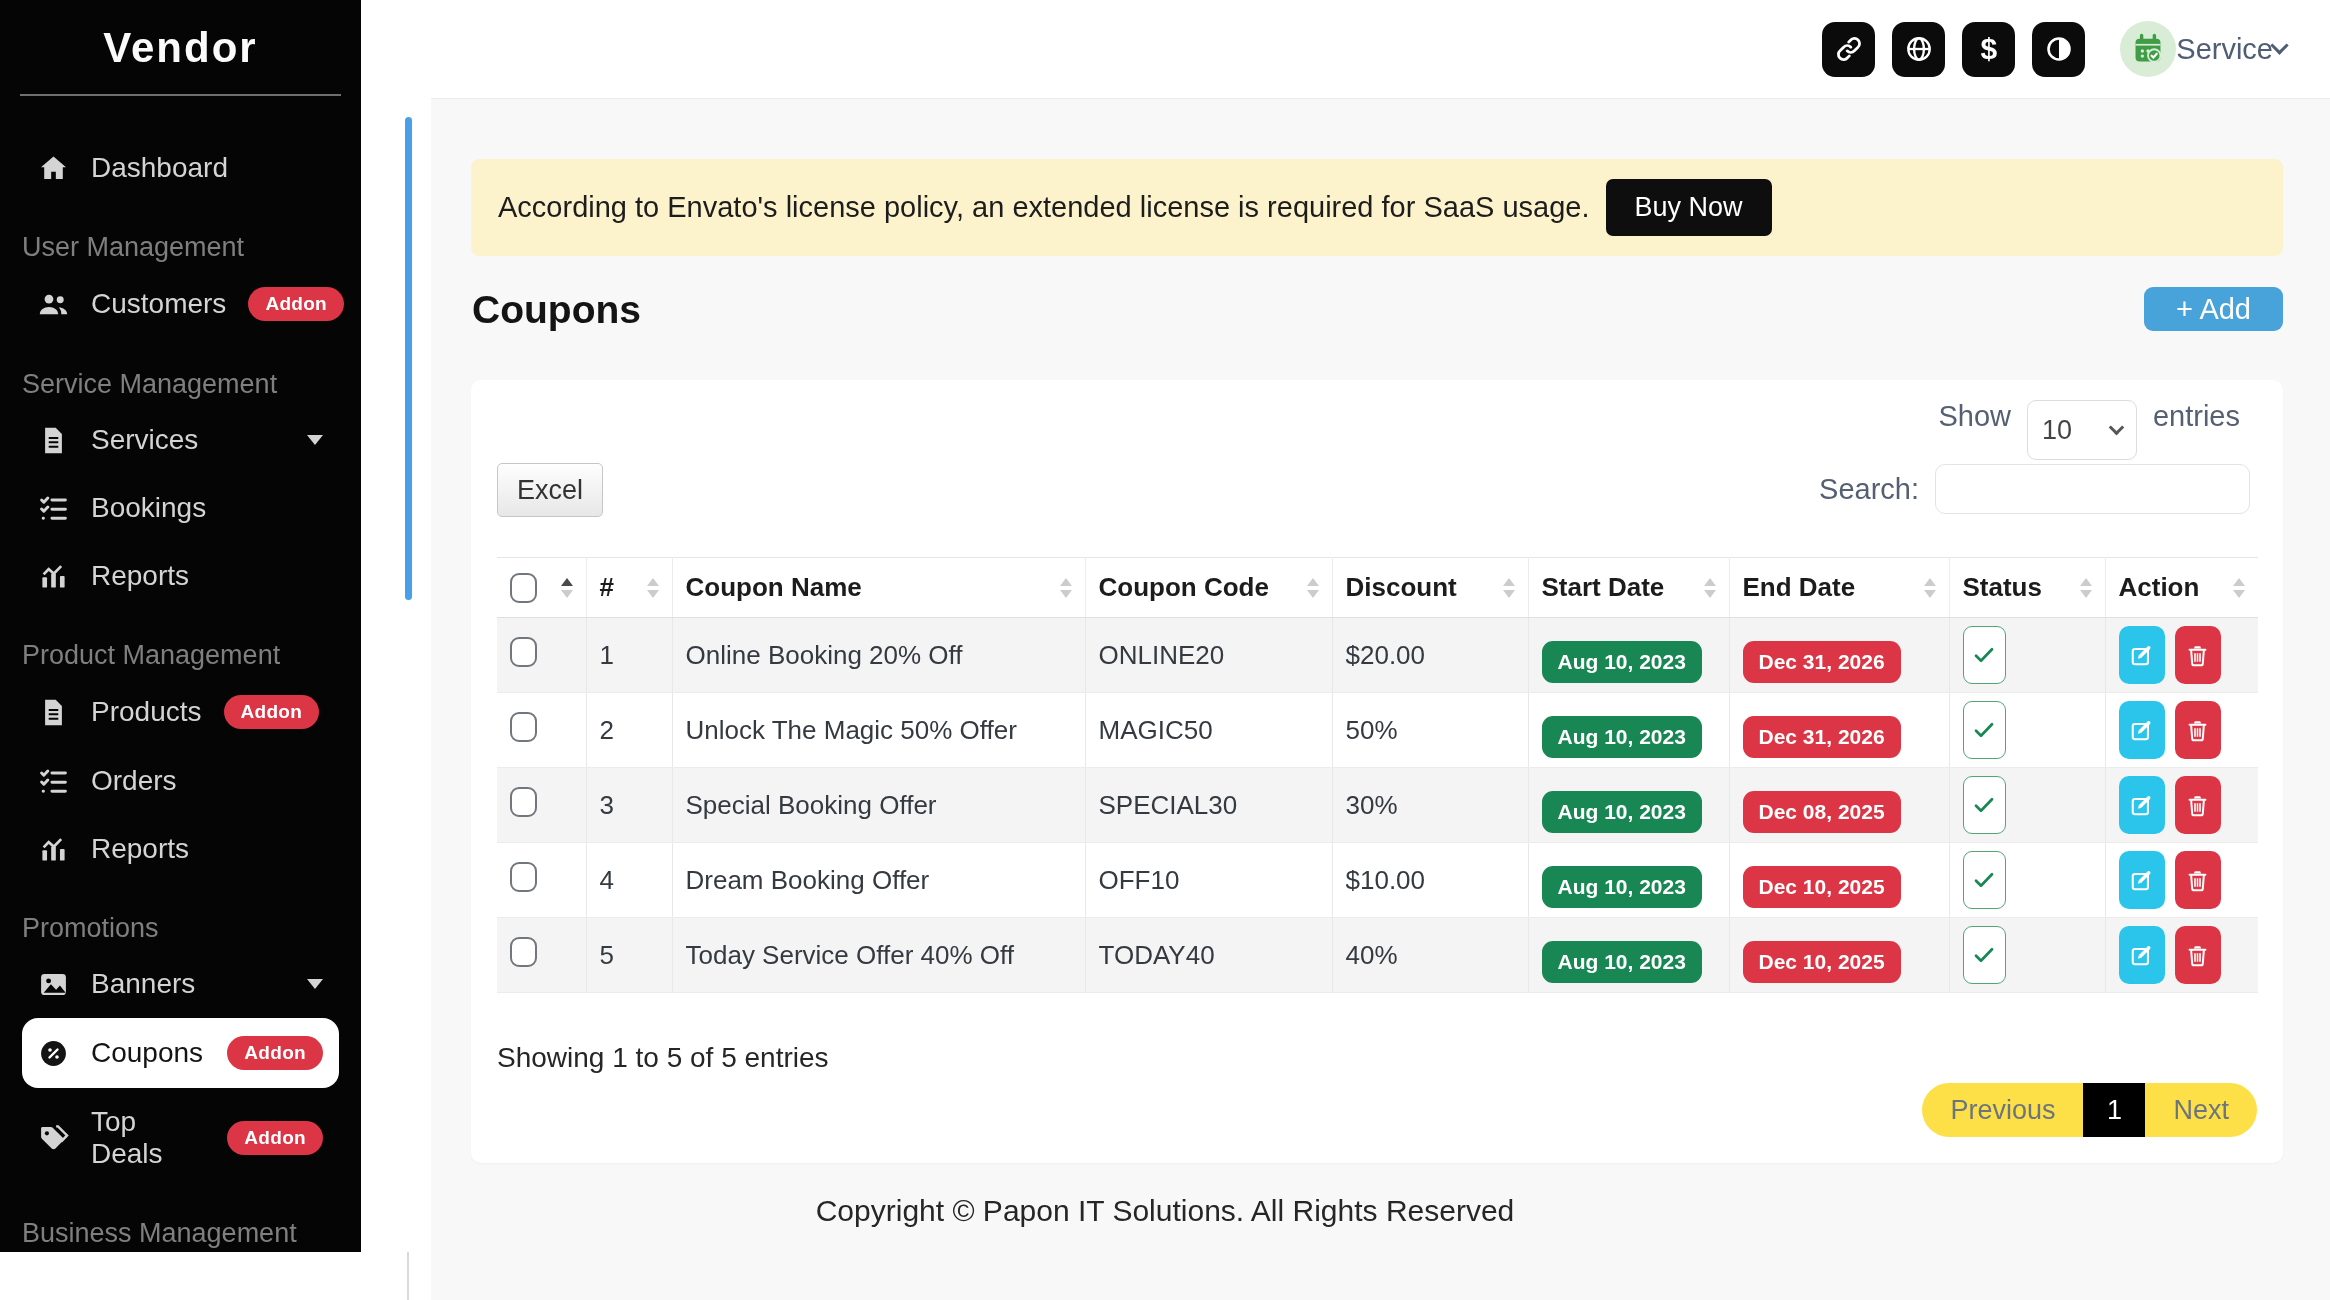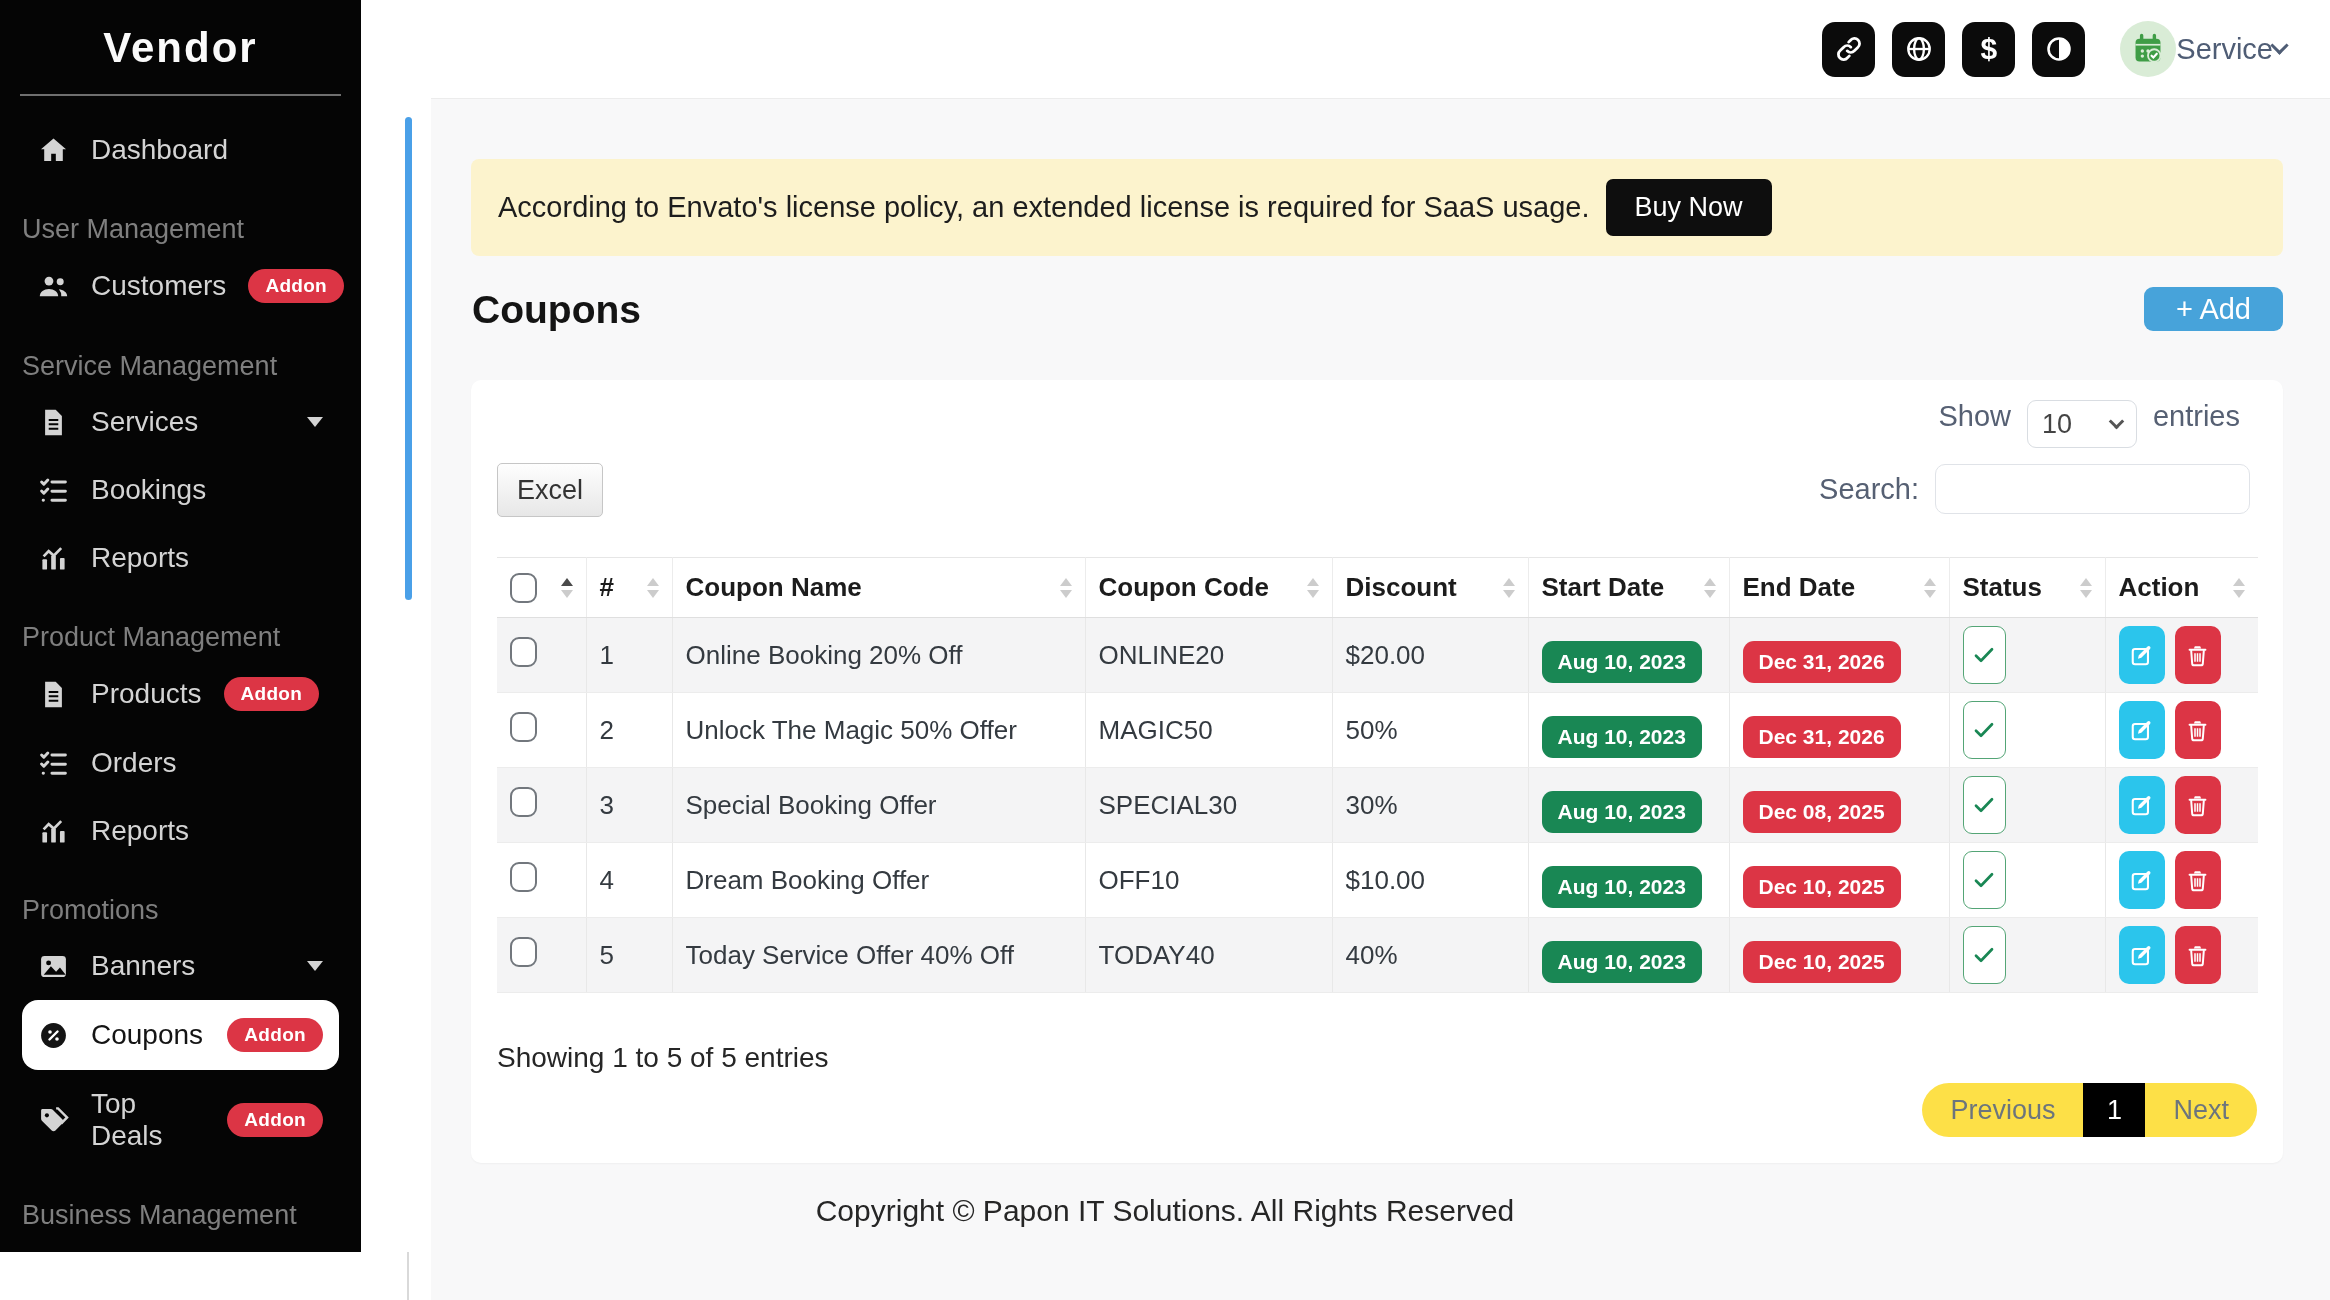--- a/index.html
+++ b/index.html
@@ -6,21 +6,21 @@
   html,body { width:2330px; height:1300px; }
   body {
     position:relative; background:#ffffff; overflow:hidden;
     font-family:"Liberation Sans","DejaVu Sans",sans-serif; color:#343a40;
   }
 
   
   .sidebar { position:absolute; left:0; top:0; width:361px; height:1252px; background:#050505; overflow:hidden; }
   .brand { padding-top:24px; text-align:center; font-size:42px; font-weight:600; letter-spacing:2px; color:#fafafa; }
   .side-divider { border:none; border-top:2px solid #6f6f6f; margin:22px 20px 0 20px; }
-  .side-nav { padding:20px 22px 0 22px; }
+  .side-nav { padding:38px 22px 0 22px; }
   .s-section { font-size:27px; color:#7f7f7f; margin:30px 0 6px 0; }
   .s-item { display:flex; align-items:center; gap:22px; padding:18px 16px; font-size:28px; color:#d4d4d4; border-radius:16px; cursor:pointer; }
   .s-item .ic-svg { width:31px; height:31px; flex:0 0 31px; }
   .s-item.active { background:#ffffff; color:#141414; }
   .badge { margin-left:auto; background:#dc3545; color:#fff; font-size:19px; font-weight:700; padding:6px 17px; border-radius:17px; letter-spacing:.3px; }
   .caret { width:0; height:0; border-left:8px solid transparent; border-right:8px solid transparent; border-top:10px solid currentColor; margin-left:auto; }
   .badge + .caret { margin-left:30px; }
   .side-thumb { position:absolute; left:405px; top:117px; width:7px; height:483px; background:#4aa0e8; border-radius:4px; }
   .side-track-bottom { position:absolute; left:407px; top:1252px; width:2px; height:48px; background:#d9d9d9; }
 
@@ -43,21 +43,21 @@
   .banner-text { font-size:29px; color:#1d1d1d; }
   .buy-now { margin-left:16px; background:#0e0e0e; color:#fff; font-size:27px; padding:13px 29px; border-radius:7px; cursor:pointer; }
 
   .page-title { position:absolute; left:41px; top:288px; font-size:39px; font-weight:700; color:#141414; }
   .add-btn { position:absolute; right:47px; top:287px; height:44px; padding:0 32px; background:#47a3da; color:#fff;
              font-size:29px; border-radius:9px; display:flex; align-items:center; cursor:pointer; }
 
   
   .card { position:absolute; left:40px; top:380px; width:1812px; height:783px; background:#fff; border-radius:10px; box-shadow:0 1px 2px rgba(0,0,0,.04); }
   .show-wrap { position:absolute; top:20px; right:43px; display:flex; gap:16px; font-size:29px; color:#566073; }
-  .select { width:110px; height:48px; border:1px solid #d9dde2; border-radius:9px; display:flex; align-items:center; padding:0 14px; font-size:27px; color:#444; cursor:pointer; background:#fff; }
+  .select { width:110px; height:60px; border:1px solid #d9dde2; border-radius:9px; display:flex; align-items:center; padding:0 14px; font-size:27px; color:#444; cursor:pointer; background:#fff; }
   .select .sel-chev { width:11px; height:11px; border-right:3px solid #555; border-bottom:3px solid #555; transform:rotate(45deg); margin-left:auto; margin-top:-5px; }
   .excel-btn { position:absolute; top:83px; left:26px; width:106px; height:54px; border:1px solid #c6c6c6; border-radius:5px;
                background:linear-gradient(#fefefe,#e7e7e7); font-size:27px; color:#333; display:flex; align-items:center; justify-content:center; cursor:pointer; }
   .search-wrap { position:absolute; top:84px; right:33px; display:flex; align-items:center; gap:16px; font-size:29px; color:#566073; }
   .search-input { width:315px; height:50px; border:1px solid #e0e3e8; border-radius:10px; background:#fff; font-size:26px; padding:0 14px; outline:none; }
 
   
   table.coupons { position:absolute; left:26px; top:177px; width:1761px; border-collapse:collapse; table-layout:fixed; font-size:26px; color:#343a40; }
   .coupons th { font-weight:700; color:#1c1c1c; text-align:left; padding:0 13px; height:60px;
                 border-top:1px solid #e6e6e6; border-bottom:1px solid #dfdfdf; border-right:1px solid #ececec; cursor:pointer; }

